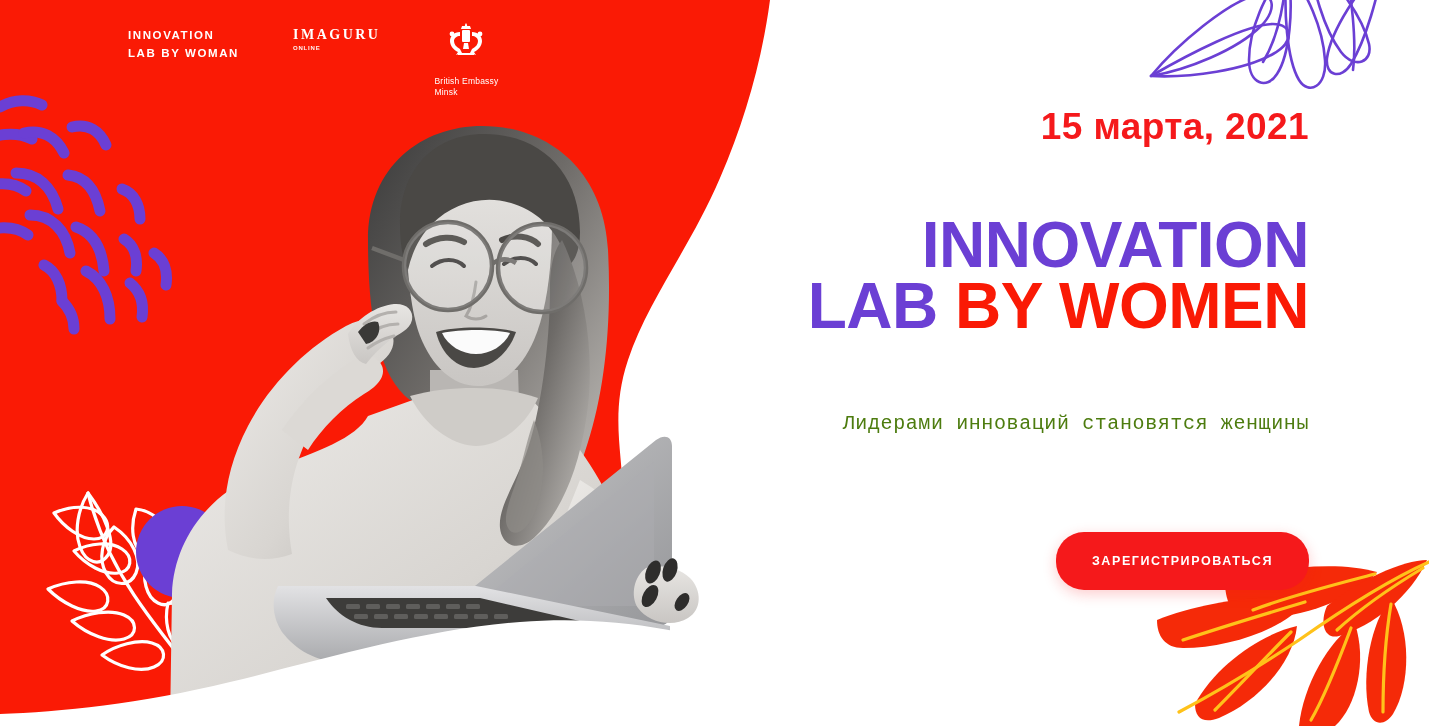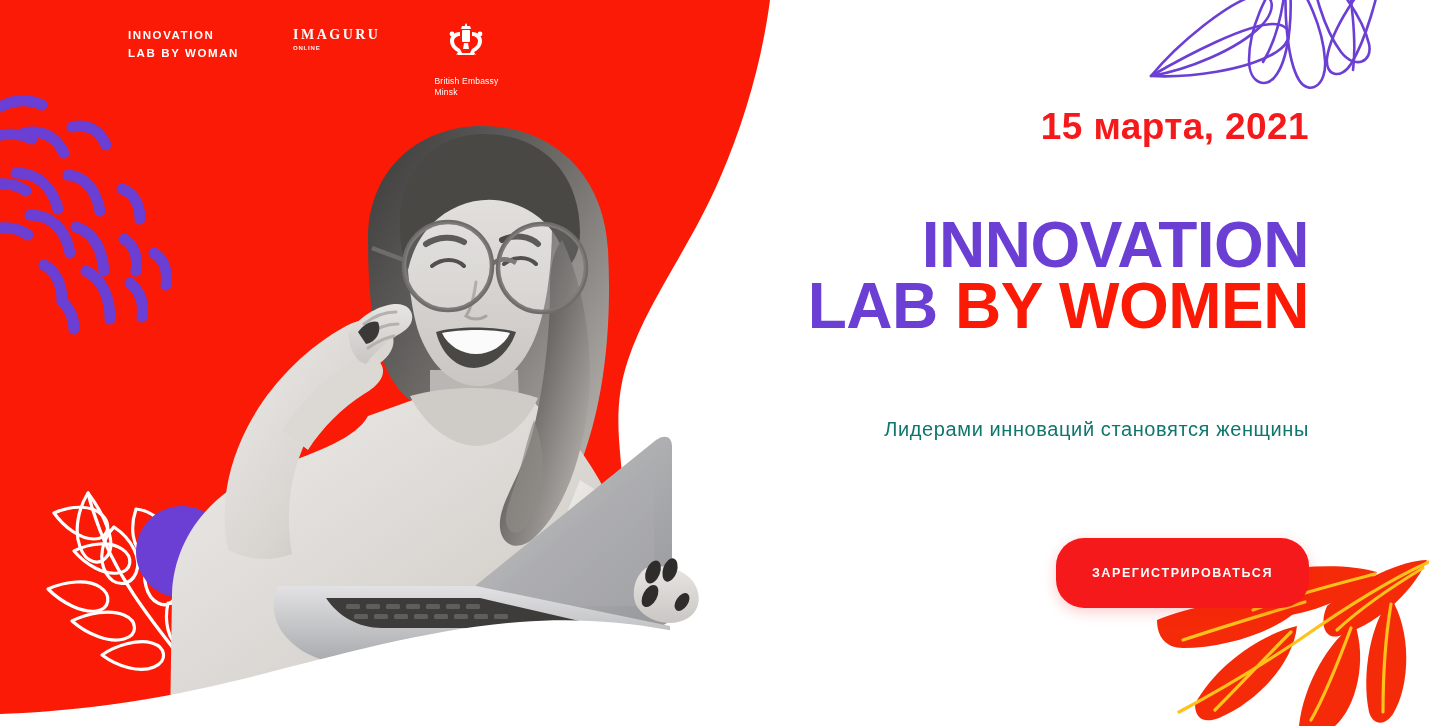--- a/index.html
+++ b/index.html
@@ -182,34 +182,35 @@
   }
   .hero-title .line {
     display:block;
     font-size:64px;
     font-weight:bold;
     white-space:nowrap;
   }
   .t-purple { color:#6B3FD4; }
   .t-red { color:#FA1A05; }
   .hero-sub {
-    color:#0f766e;
+    color:#4d7c0f;
     font-size:20px;
     letter-spacing:.6px;
-    margin-top:30px;
+    margin-top:24px;
     font-weight:400;
+    font-family:Liberation Mono, monospace;
   }
   .hero-cta {
     margin-top:57px;
     background:#F5191B;
     color:#ffffff;
     border:none;
     border-radius:28px;
     padding:0 36px;
-    height:70px;
+    height:58px;
     font-size:12.5px;
     font-weight:bold;
     letter-spacing:1.6px;
     cursor:pointer;
     font-family:"Liberation Sans", sans-serif;
     box-shadow:0 4px 14px rgba(245,25,27,.22);
   }
 </style>
 </head>
 <body>

